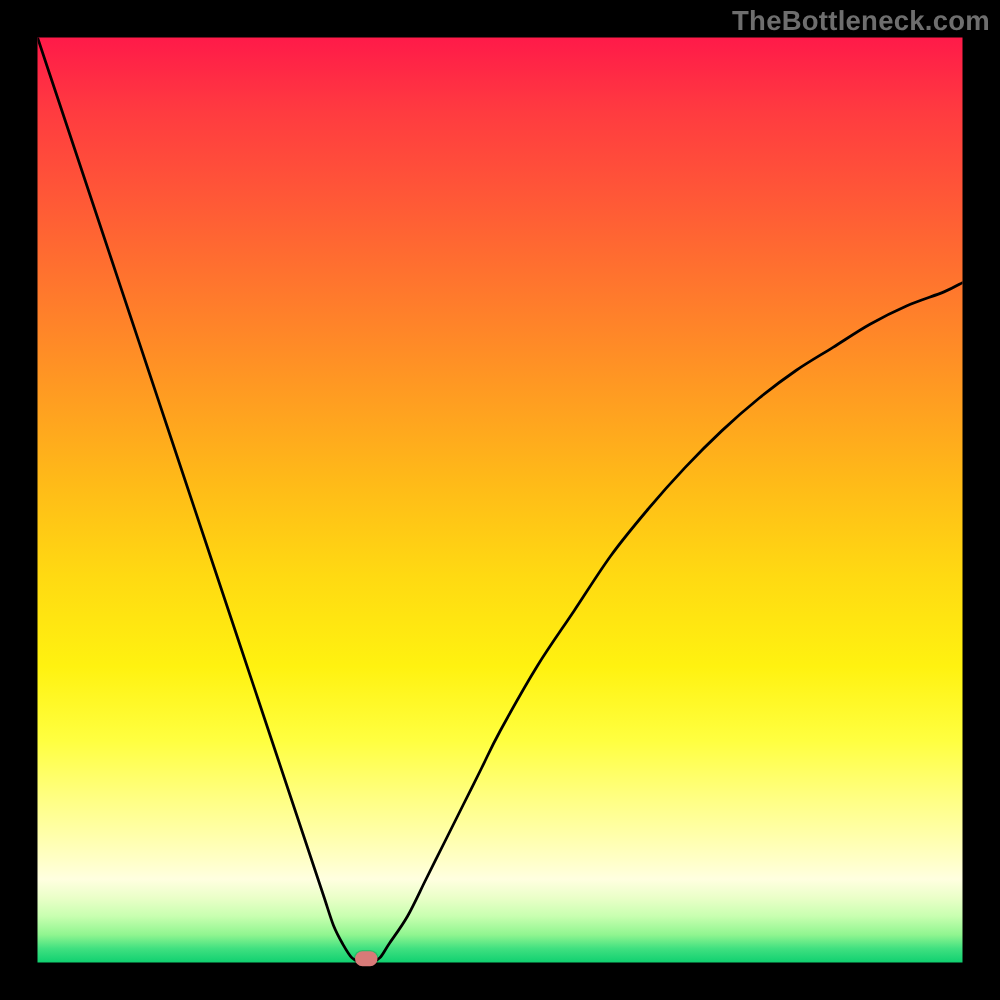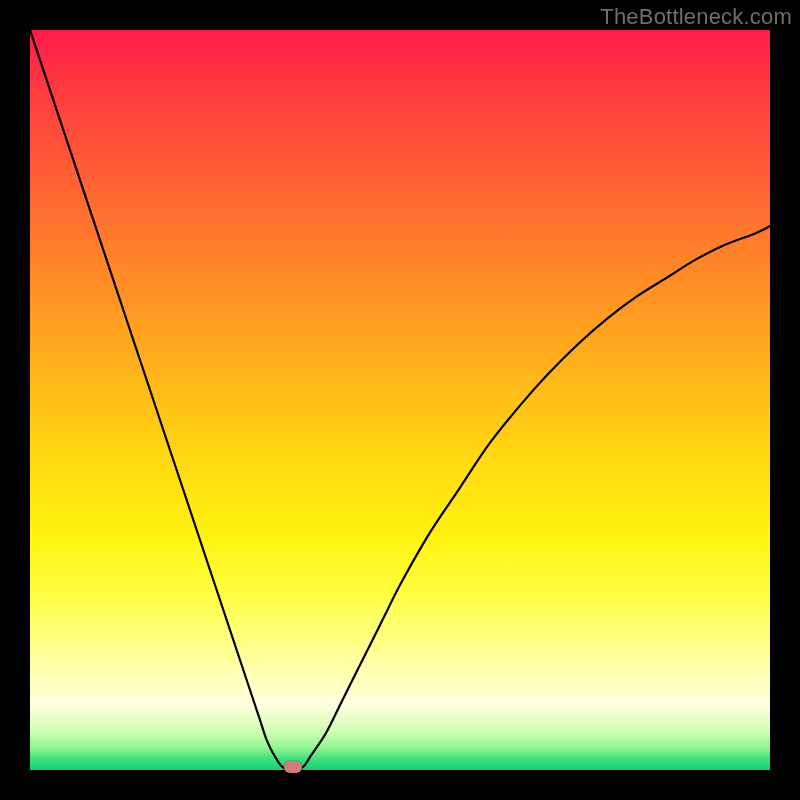--- a/index.html
+++ b/index.html
@@ -62,21 +62,21 @@
     background: #d87a78;
     transform: translate(-50%, -50%);
     box-shadow: 0 0 0 1px rgba(0,0,0,0.15);
   }
   .watermark {
     position: absolute;
     top: 4px;
     right: 8px;
     color: #6e6e6e;
     font-size: 22px;
-    font-weight: 400;
+    font-weight: 700;
     letter-spacing: 0.2px;
     user-select: none;
   }
 </style>
 </head>
 <body>
 
 <div class="frame">
 
   <div class="plot-area"></div>

